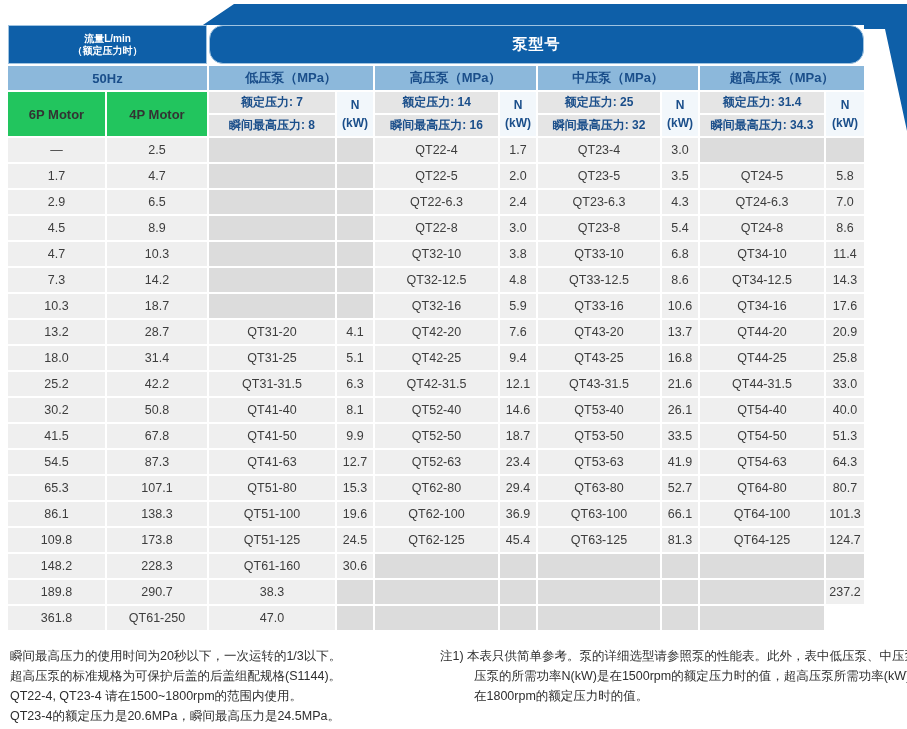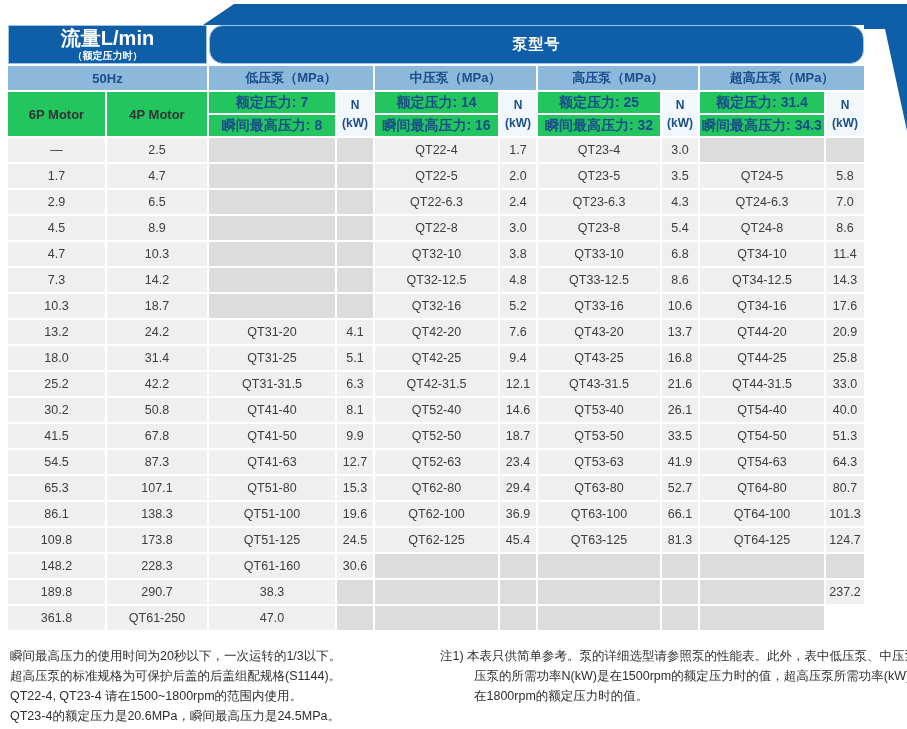--- a/index.html
+++ b/index.html
@@ -27,32 +27,32 @@
     grid-template-rows:39px 24px 44px;
     grid-auto-rows:24px;
     gap:2px;
     background:#fff;
   }
   .cell{display:flex;align-items:center;justify-content:center;text-align:center;}
 
   .h-dark{background:#0e5fa8;color:#fff;font-weight:bold;border:1px solid #9fc3e0;}
   .c-flow{grid-column:1/3;flex-direction:column;line-height:1.15;}
   .c-pump{grid-column:3/11;font-size:15px;letter-spacing:1px;border-radius:14px;}
-  .flow-title{font-size:20px;}
+  .flow-title{font-size:10px;}
   .flow-sub{font-size:10px;font-weight:bold;}
 
   .h-light{background:#8cb8db;color:#1a4e8a;font-weight:bold;font-size:13px;}
   .c-freq{grid-column:1/3;}
   .c-group{grid-column:span 2;}
 
   .motor{background:#22c55e;color:#333;font-weight:bold;font-size:13px;}
 
   .duo{flex-direction:column;padding:0;background:#fff;gap:2px;align-items:stretch;}
   .duo > div{
-    flex:1;background:#22c55e;color:#1a4e8a;font-weight:bold;font-size:14px;
+    flex:1;background:#e5e5e5;color:#1a4e8a;font-weight:bold;font-size:12px;
     display:flex;align-items:center;justify-content:center;white-space:nowrap;
   }
   .power{flex-direction:column;background:#f2f7fb;color:#1a4e8a;font-weight:bold;font-size:12px;line-height:1.5;}
 
   .body-cell{background:#efefef;color:#3d3d3d;font-size:12.5px;}
   .body-cell.empty{background:#dcdcdc;}
 
   
   .notes-left{
     position:absolute;left:10px;top:646px;width:424px;
@@ -75,22 +75,22 @@
   <div class="grid">
 
     <div class="cell h-dark c-flow">
       <div class="flow-title">流量L/min</div>
       <div class="flow-sub">（额定压力时）</div>
     </div>
     <div class="cell h-dark c-pump">泵型号</div>
 
     <div class="cell h-light c-freq">50Hz</div>
     <div class="cell h-light c-group">低压泵（MPa）</div>
+    <div class="cell h-light c-group">高压泵（MPa）</div>
     <div class="cell h-light c-group">中压泵（MPa）</div>
-    <div class="cell h-light c-group">高压泵（MPa）</div>
     <div class="cell h-light c-group">超高压泵（MPa）</div>
 
     <div class="cell motor">6P Motor</div>
     <div class="cell motor">4P Motor</div>
 
     <div class="cell duo">
       <div>额定压力: 7</div>
       <div>瞬间最高压力: 8</div>
     </div>
     <div class="cell power">
@@ -183,27 +183,27 @@
       <div class="cell body-cell">4.8</div>
       <div class="cell body-cell">QT33-12.5</div>
       <div class="cell body-cell">8.6</div>
       <div class="cell body-cell">QT34-12.5</div>
       <div class="cell body-cell">14.3</div>
       <div class="cell body-cell">10.3</div>
       <div class="cell body-cell">18.7</div>
       <div class="cell body-cell empty"></div>
       <div class="cell body-cell empty"></div>
       <div class="cell body-cell">QT32-16</div>
-      <div class="cell body-cell">5.2</div>
+      <div class="cell body-cell">5.9</div>
       <div class="cell body-cell">QT33-16</div>
       <div class="cell body-cell">10.6</div>
       <div class="cell body-cell">QT34-16</div>
       <div class="cell body-cell">17.6</div>
       <div class="cell body-cell">13.2</div>
-      <div class="cell body-cell">24.2</div>
+      <div class="cell body-cell">28.7</div>
       <div class="cell body-cell">QT31-20</div>
       <div class="cell body-cell">4.1</div>
       <div class="cell body-cell">QT42-20</div>
       <div class="cell body-cell">7.6</div>
       <div class="cell body-cell">QT43-20</div>
       <div class="cell body-cell">13.7</div>
       <div class="cell body-cell">QT44-20</div>
       <div class="cell body-cell">20.9</div>
       <div class="cell body-cell">18.0</div>
       <div class="cell body-cell">31.4</div>

